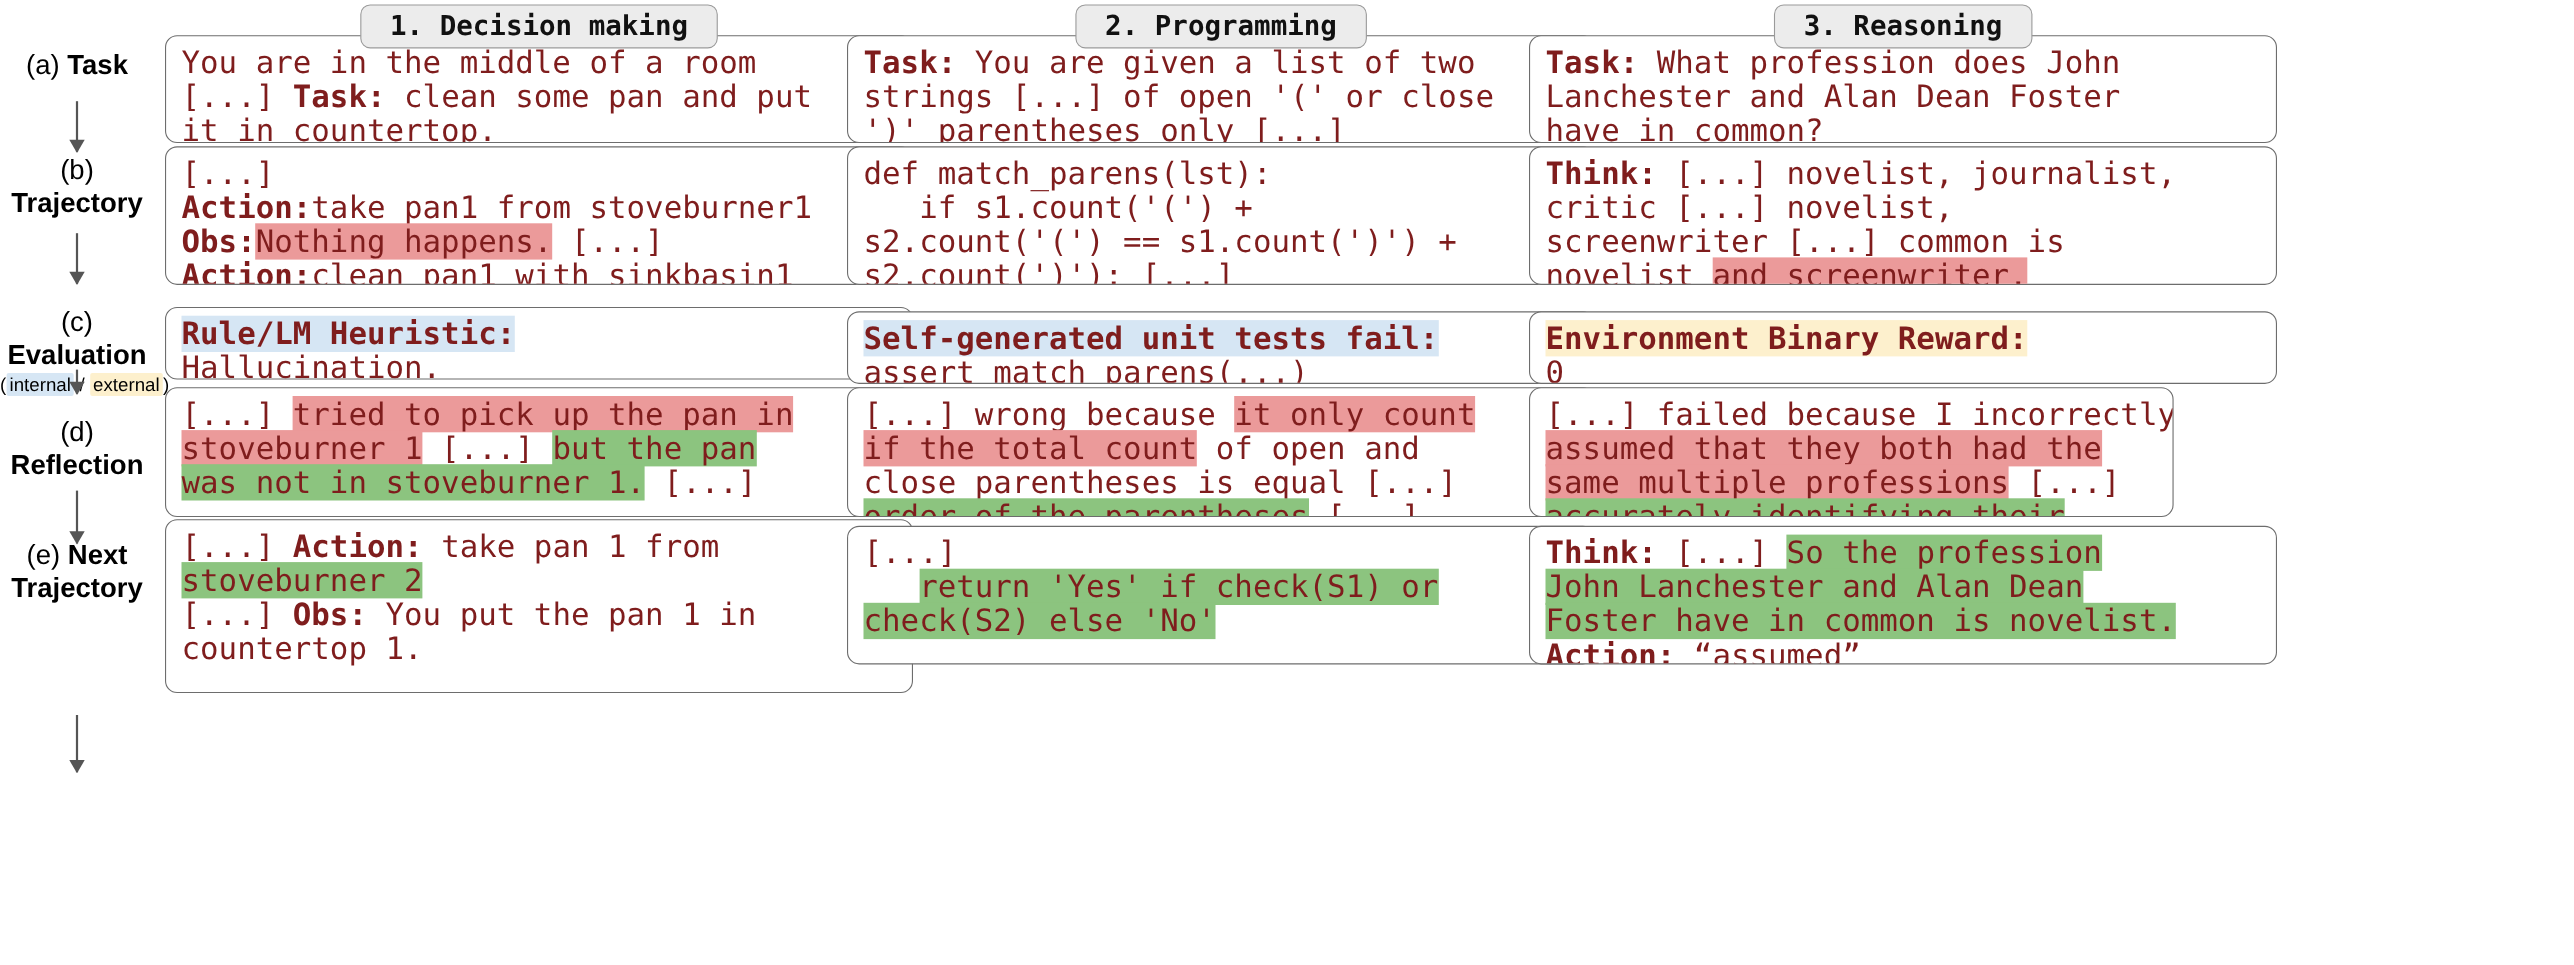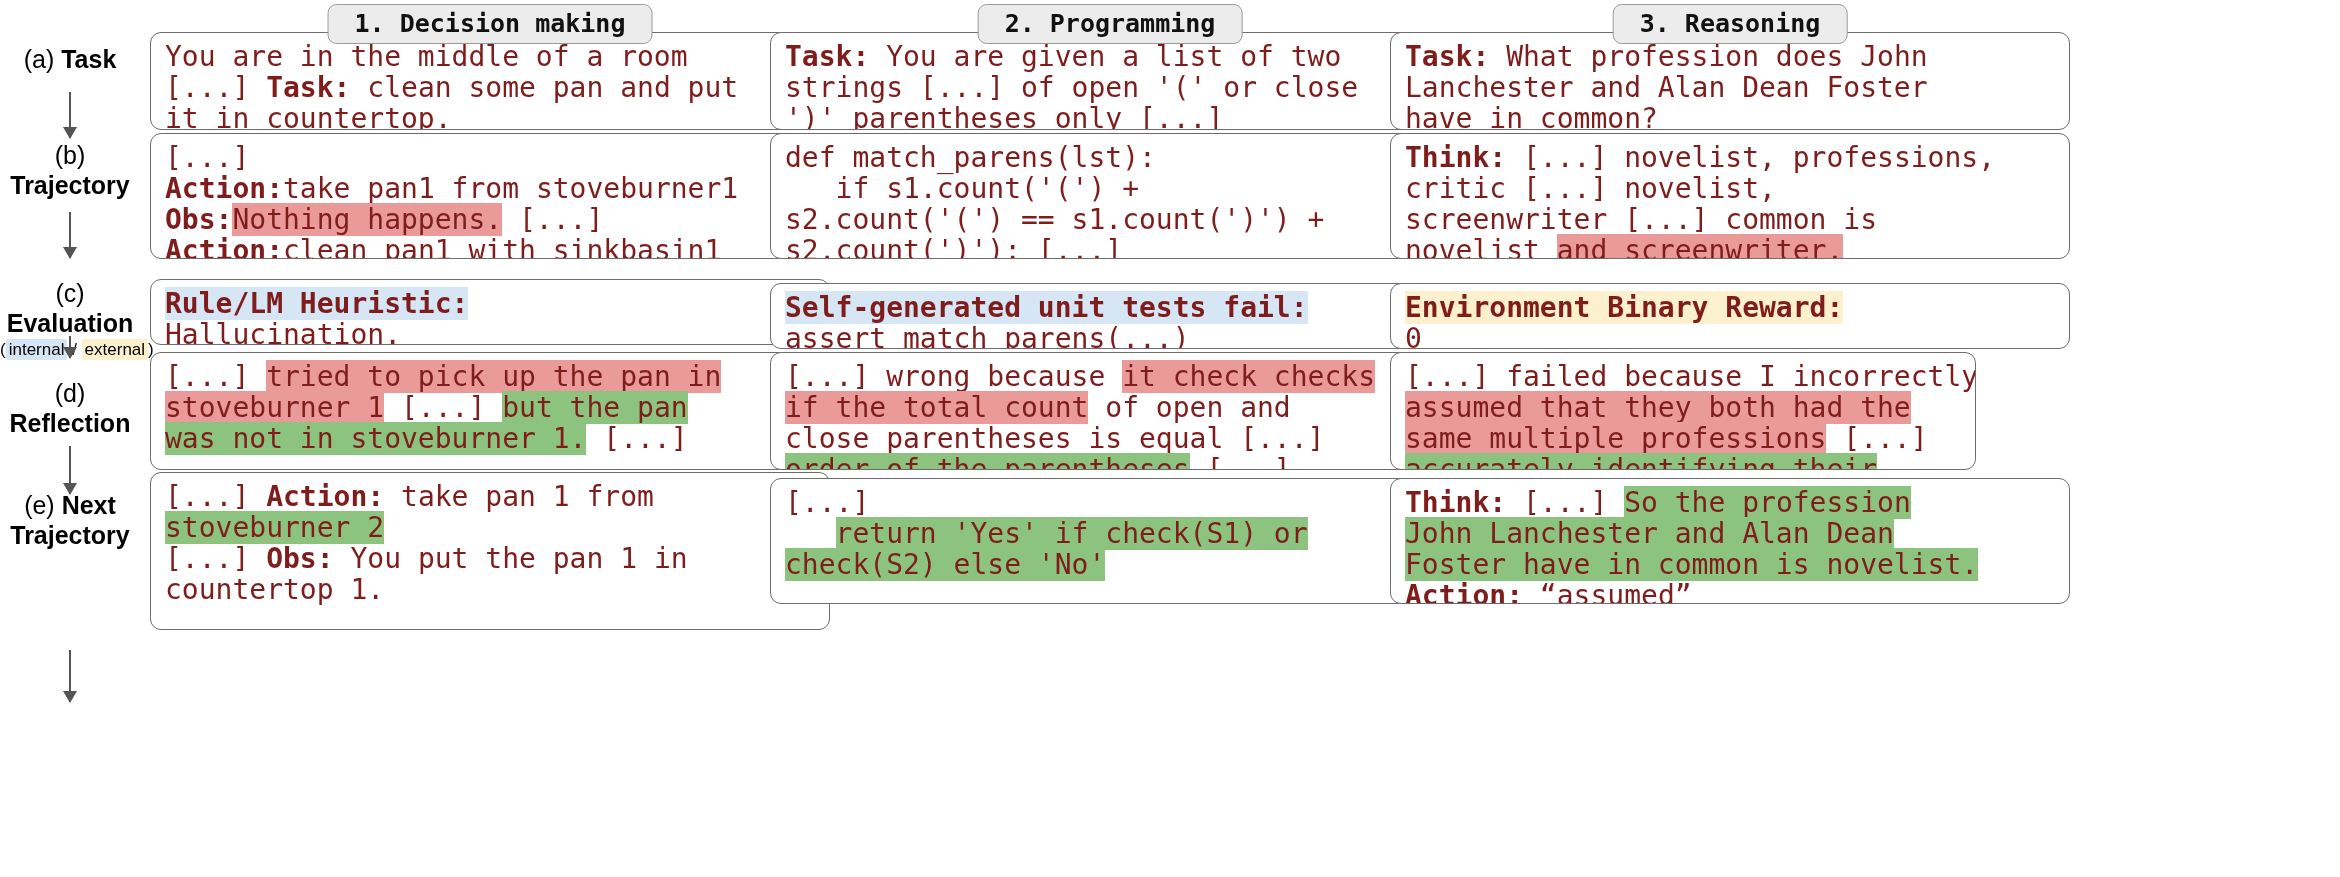--- a/index.html
+++ b/index.html
@@ -153,40 +153,40 @@
         <div class="line"><span>def match_parens(lst):</span></div>
         <div class="line"><span>   if s1.count('(') +</span></div>
         <div class="line"><span>s2.count('(') == s1.count(')') +</span></div>
         <div class="line"><span>s2.count(')'): [...]</span></div>
       </div>
       <div class="box" style="top: 283px; height: 66px; width: 680px;">
         <div class="line"><b class="hl-blue">Self-generated unit tests fail:</b></div>
         <div class="line"><span>assert match_parens(...)</span></div>
       </div>
       <div class="box" style="top: 352px; height: 118px; width: 680px;">
-        <div class="line"><span>[...] wrong because </span><span class="hl-red">it check checks</span></div>
+        <div class="line"><span>[...] wrong because </span><span class="hl-red">it only count</span></div>
         <div class="line"><span class="hl-red">if the total count</span><span> of open and</span></div>
         <div class="line"><span>close parentheses is equal [...]</span></div>
         <div class="line"><span class="hl-green">order of the parentheses</span><span> [...]</span></div>
       </div>
       <div class="box" style="top: 478px; height: 126px; width: 680px;">
         <div class="line"><span>[...]</span></div>
         <div class="line"><span>   </span><span class="hl-green">return 'Yes' if check(S1) or</span></div>
         <div class="line"><span class="hl-green">check(S2) else 'No'</span></div>
       </div>
     </div>
   <div class="col col3">
       <div class="coltitle">3. Reasoning</div>
       <div class="box" style="top: 32px; height: 98px; width: 680px;">
         <div class="line"><b>Task:</b><span> What profession does John</span></div>
         <div class="line"><span>Lanchester and Alan Dean Foster</span></div>
         <div class="line"><span>have in common?</span></div>
       </div>
       <div class="box" style="top: 133px; height: 126px; width: 680px;">
-        <div class="line"><b>Think:</b><span> [...] novelist, professions,</span></div>
+        <div class="line"><b>Think:</b><span> [...] novelist, journalist,</span></div>
         <div class="line"><span>critic [...] novelist,</span></div>
         <div class="line"><span>screenwriter [...] common is</span></div>
         <div class="line"><span>novelist </span><span class="hl-red">and screenwriter.</span></div>
       </div>
       <div class="box" style="top: 283px; height: 66px; width: 680px;">
         <div class="line"><b class="hl-yellow">Environment Binary Reward:</b></div>
         <div class="line"><span>0</span></div>
       </div>
       <div class="box" style="top: 352px; height: 118px; width: 586px;">
         <div class="line"><span>[...] failed because I incorrectly</span></div>

